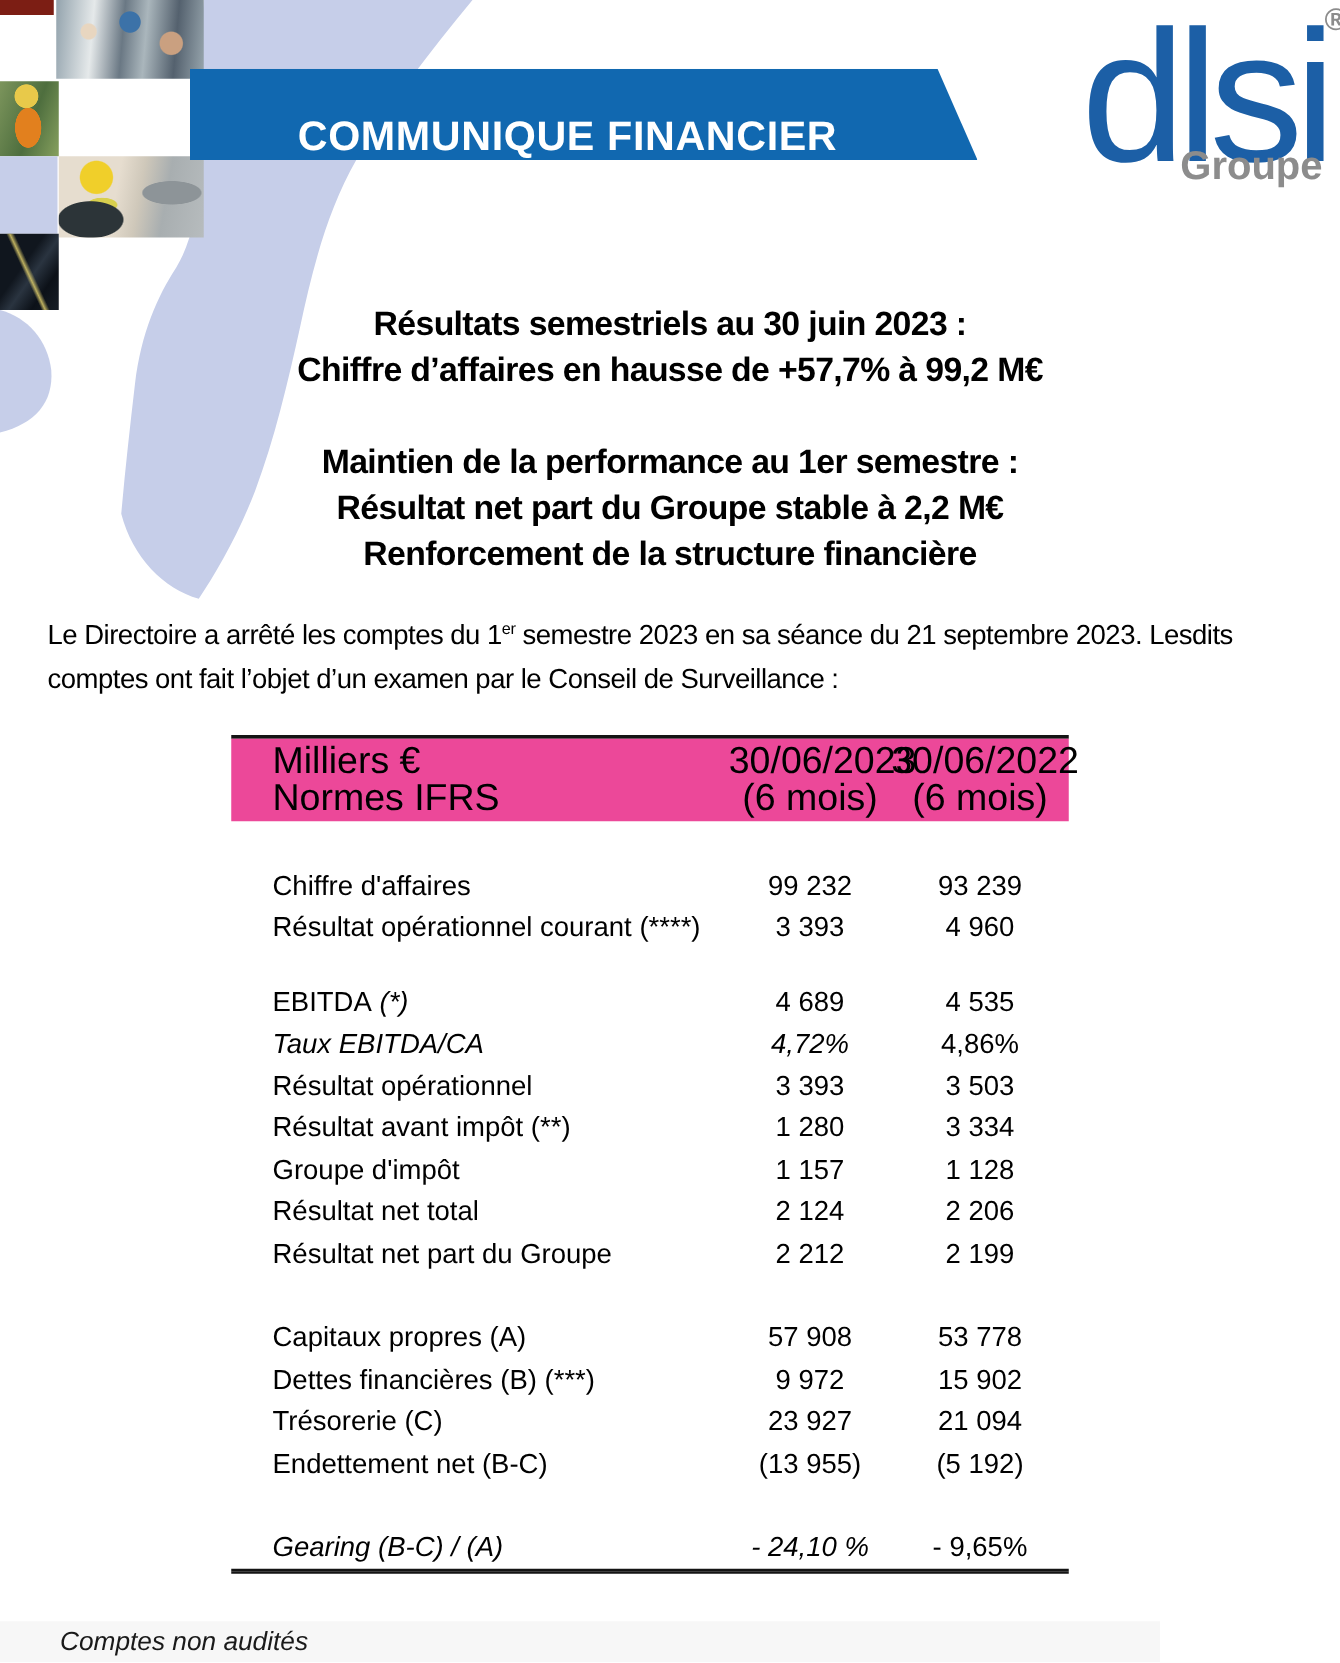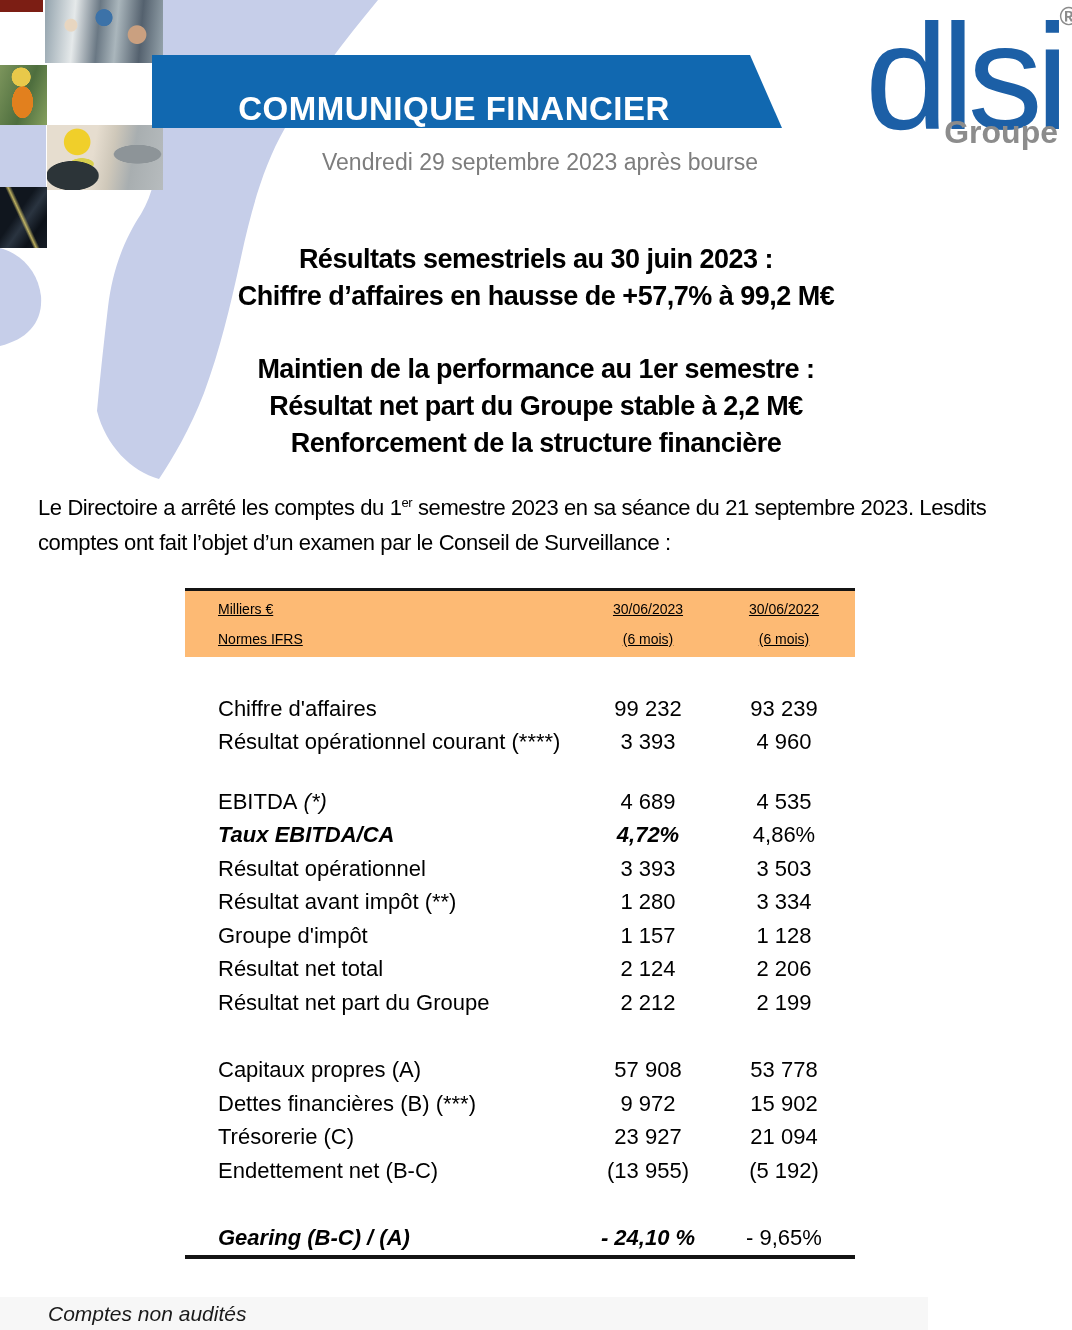--- a/index.html
+++ b/index.html
@@ -64,30 +64,30 @@
   .headline-2{top:351px;}
 
   
   .intro{position:absolute;left:38px;top:485px;z-index:3;font-size:22px;letter-spacing:-.4px;
       color:#000;line-height:35px;white-space:nowrap;}
   .intro sup{font-size:13px;vertical-align:super;margin-top:40px;}
 
   
   .fin-table{position:absolute;left:185px;top:588px;width:670px;z-index:3;
       border-top:3px solid var(--ink);color:#000;}
-  .thead{display:flex;height:66px;background:#fdba74;font-size:14px;padding-top:3px;text-decoration:underline;}
+  .thead{display:flex;height:66px;background:#ec4899;font-size:30px;padding-top:3px;}
   .thead .cell-lines div{line-height:30px;}
   .col-l{width:398px;padding-left:33px;}
   .col-1{width:130px;text-align:center;}
   .col-2{width:142px;text-align:center;}
   .trow{display:flex;height:33.5px;align-items:center;font-size:22px;}
   .trow .col-l{white-space:nowrap;}
   .spacer{width:100%;}
   .b{font-weight:400;}
-  .bi{font-weight:700;font-style:italic;}
+  .bi{font-weight:400;font-style:italic;}
   .it{font-style:italic;}
   .bottom-rule{height:3px;border-top:2px solid var(--ink);border-bottom:2px solid var(--ink);
       width:100%;margin-top:0;}
 
   
   .footer-band{position:absolute;left:0;top:1297px;width:928px;height:33px;z-index:3;
       background:#f7f7f7;}
   .footer-band span{position:absolute;left:48px;top:5px;font-size:21px;font-style:italic;color:#1a1a1a;}
 </style>
 </head>
@@ -113,21 +113,20 @@
   <div class="tile photo-meeting"></div>
   <div class="tile photo-orange-worker"></div>
   <div class="tile tile-periwinkle"></div>
   <div class="tile photo-electrician"></div>
   <div class="tile photo-industrial"></div>
 
   <div class="banner">
     <span>COMMUNIQUE FINANCIER</span>
   </div>
 
-  <div class="date-line">Vendredi 29 septembre 2023 après bourse</div>
 
   <div class="logo">
     <span class="dlsi">dlsi</span>
     <span class="reg">®</span>
     <div class="groupe">Groupe</div>
   </div>
 
   <div class="headline headline-1">
     <div>Résultats semestriels au 30 juin 2023 :</div>
     <div>Chiffre d’affaires en hausse de +57,7% à 99,2 M€</div>

